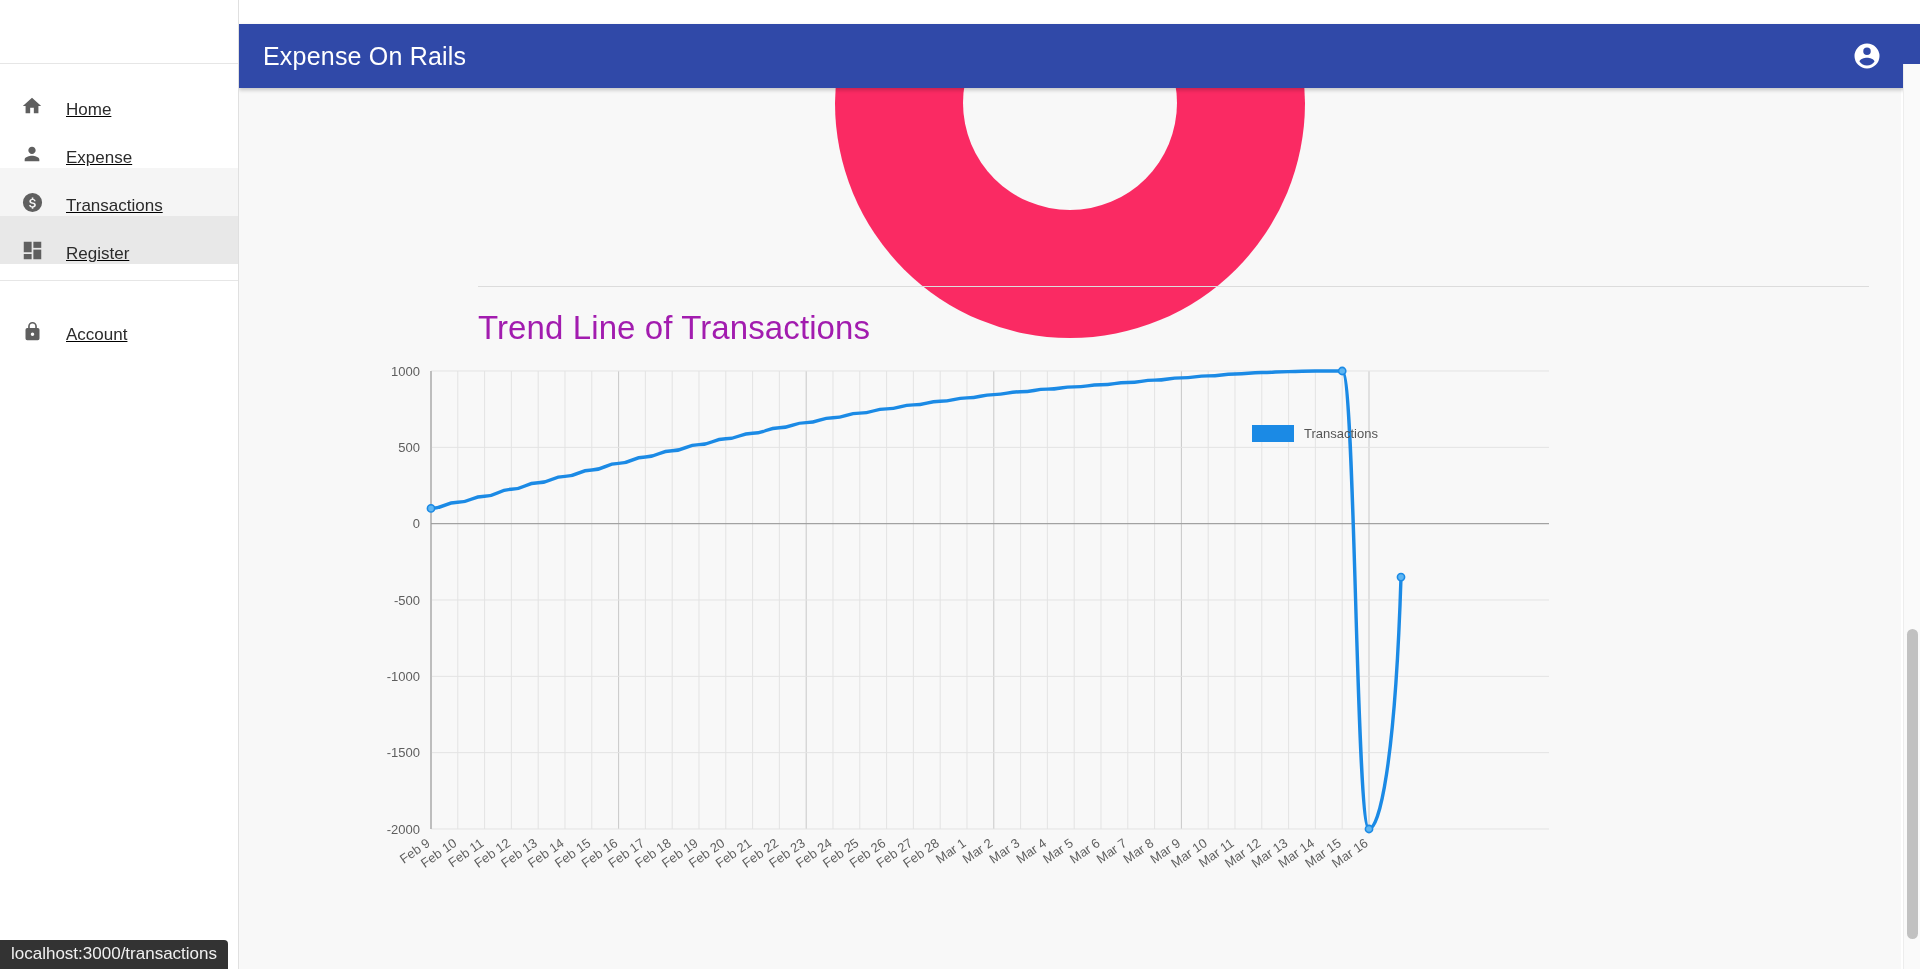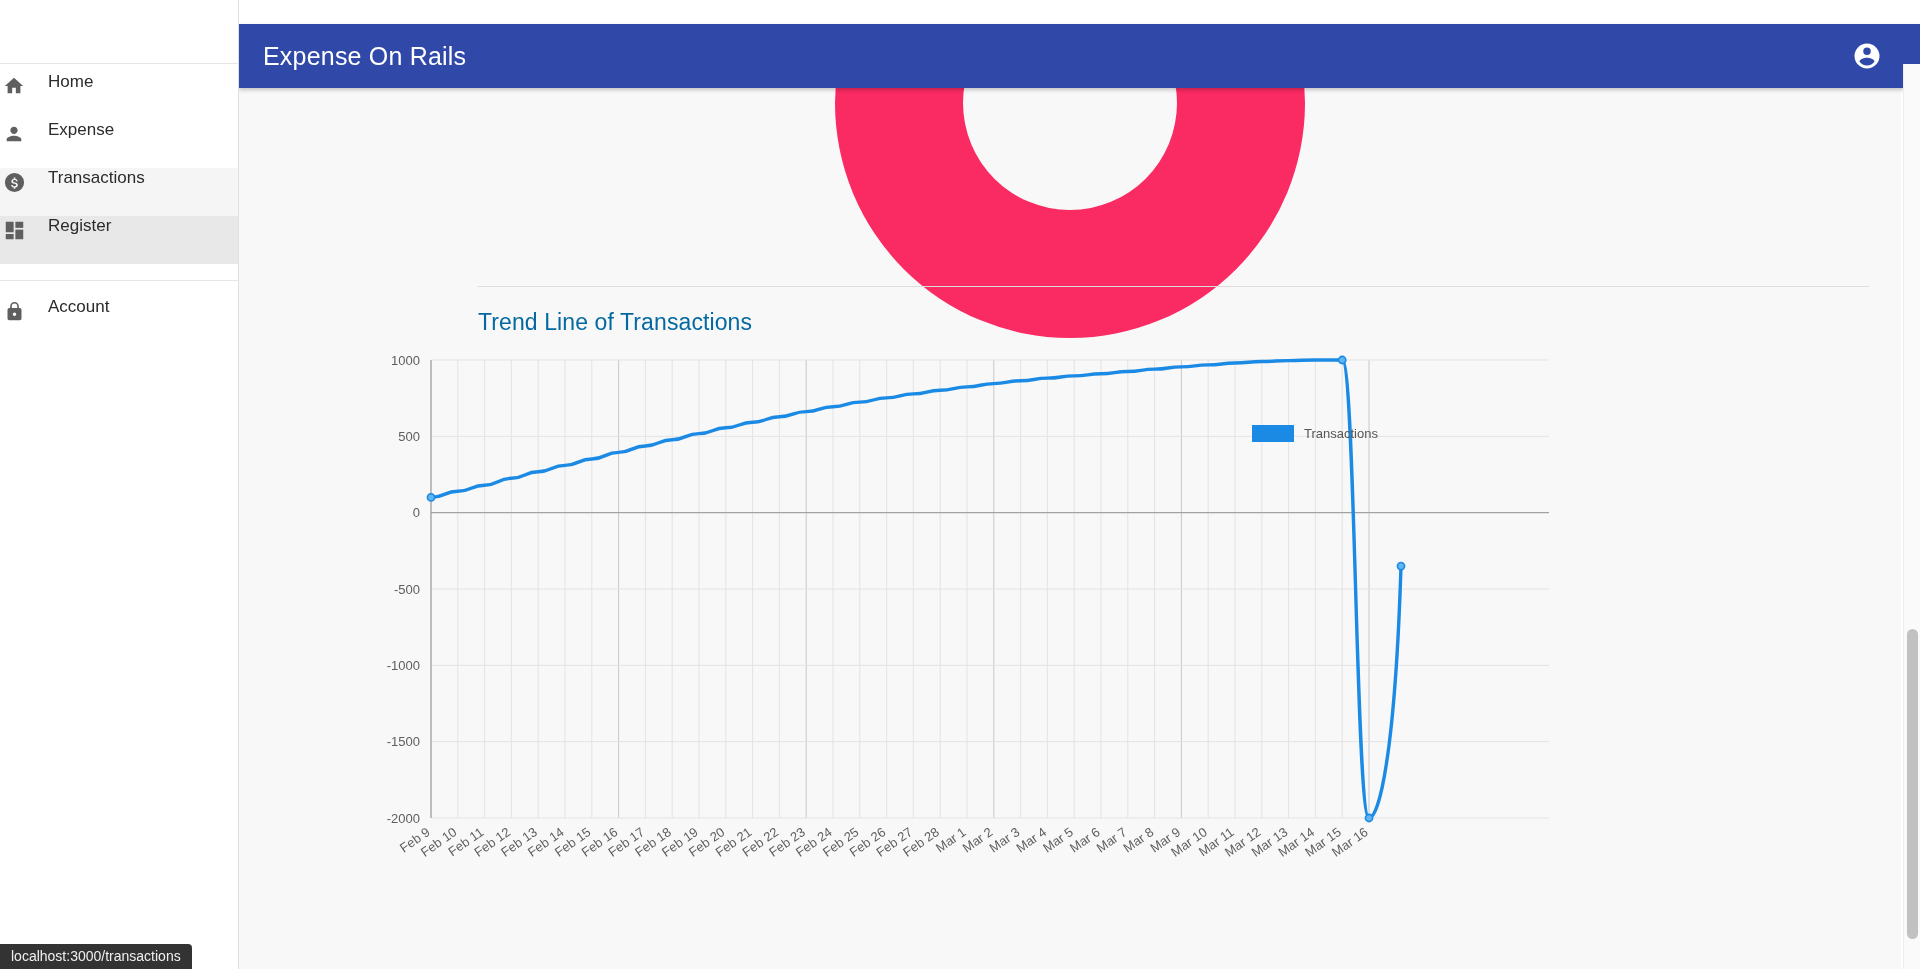--- a/index.html
+++ b/index.html
@@ -35,23 +35,25 @@
   
   #sidebar {
     position: absolute; left: 0; top: 0;
     width: 239px; height: 969px;
     background: #ffffff;
     border-right: 1px solid #e0e0e0;
     z-index: 25;
   }
   #sidebar-header { height: 64px; border-bottom: 1px solid #e6e6e6; }
   .nav-item {
-    display: flex; align-items: flex-start;
+    display: flex; align-items: flex-end;
     height: 48px;
+    padding-left: 18px;
     cursor: pointer;
+    text-decoration: underline;
   }
   .nav-item.hovered { background: #f5f5f5; }
   .nav-item.selected { background: #e8e8e8; }
   .nav-ico {
     width: 28px; height: 28px;
     display: flex; align-items: center; justify-content: center;
     margin-right: 20px;
     flex: none;
   }
   .nav-ico svg { fill: #5f5f5f; }
@@ -85,21 +87,21 @@
     background: #f8f8f8;
   }
 
   
   #trend-card { position: absolute; left: 0; top: 222px; width: 1662px; }
   #trend-divider {
     height: 1px; background: #dcdcdc;
     margin: 0 32px 0 239px;
   }
   #trend-title {
-    font-size: 23px; font-weight: 400; color: #0369a1;
+    font-size: 33px; font-weight: 400; color: #a21caf;
     margin: 22px 0 0 239px;
     letter-spacing: .1px;
   }
 
   #chart-legend {
     position: absolute; left: 1013px; top: 139px;
     display: flex; align-items: center; gap: 10px;
   }
   #legend-swatch { width: 42px; height: 17px; background: #1b8ae5; }
   #legend-label { font-size: 13px; color: #555; }
@@ -124,21 +126,21 @@
     position: absolute; left: 3px; top: 565px;
     width: 11px; height: 310px;
     background: #c1c1c1; border-radius: 6px;
     cursor: pointer;
   }
 
   
   #statusbar {
     position: absolute; left: 0; bottom: 0;
     background: #333333; color: #f0f0f0;
-    font-size: 14px;
+    font-size: 17px;
     padding: 4px 11px 5px 11px;
     border-top-right-radius: 4px;
     z-index: 60;
   }
 </style>
 </head>
 <body>
 
 <div id="app">
 

